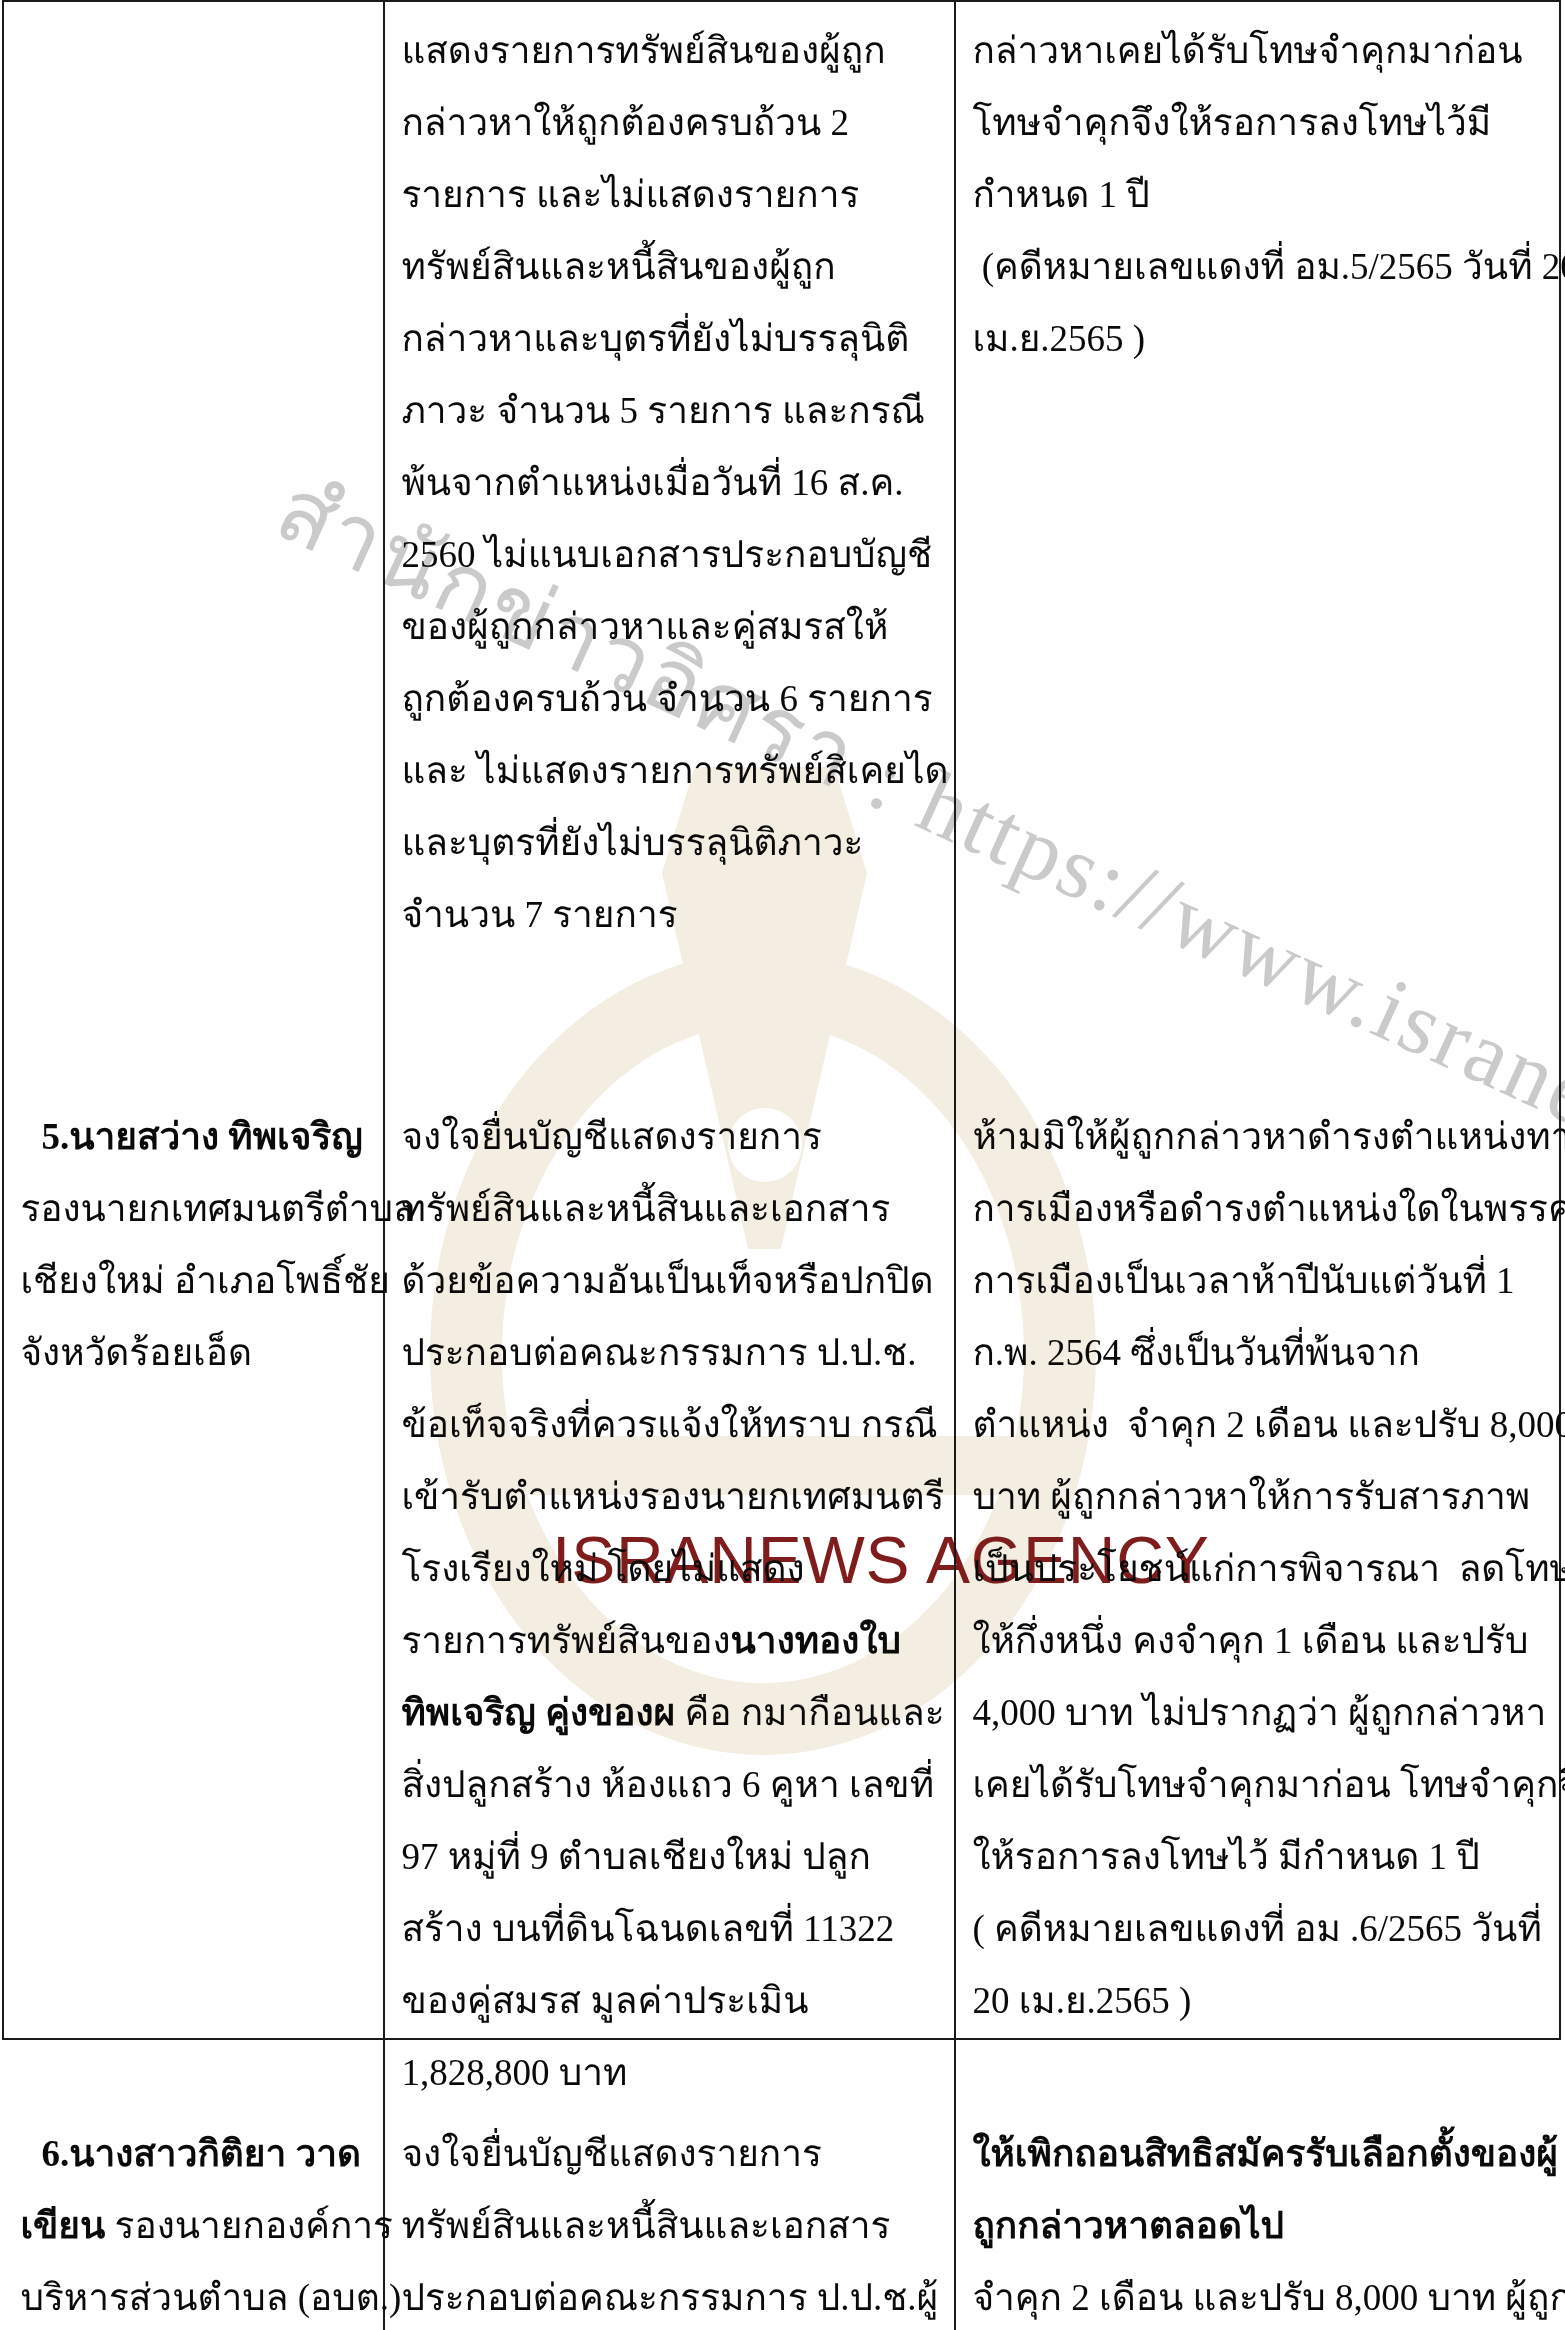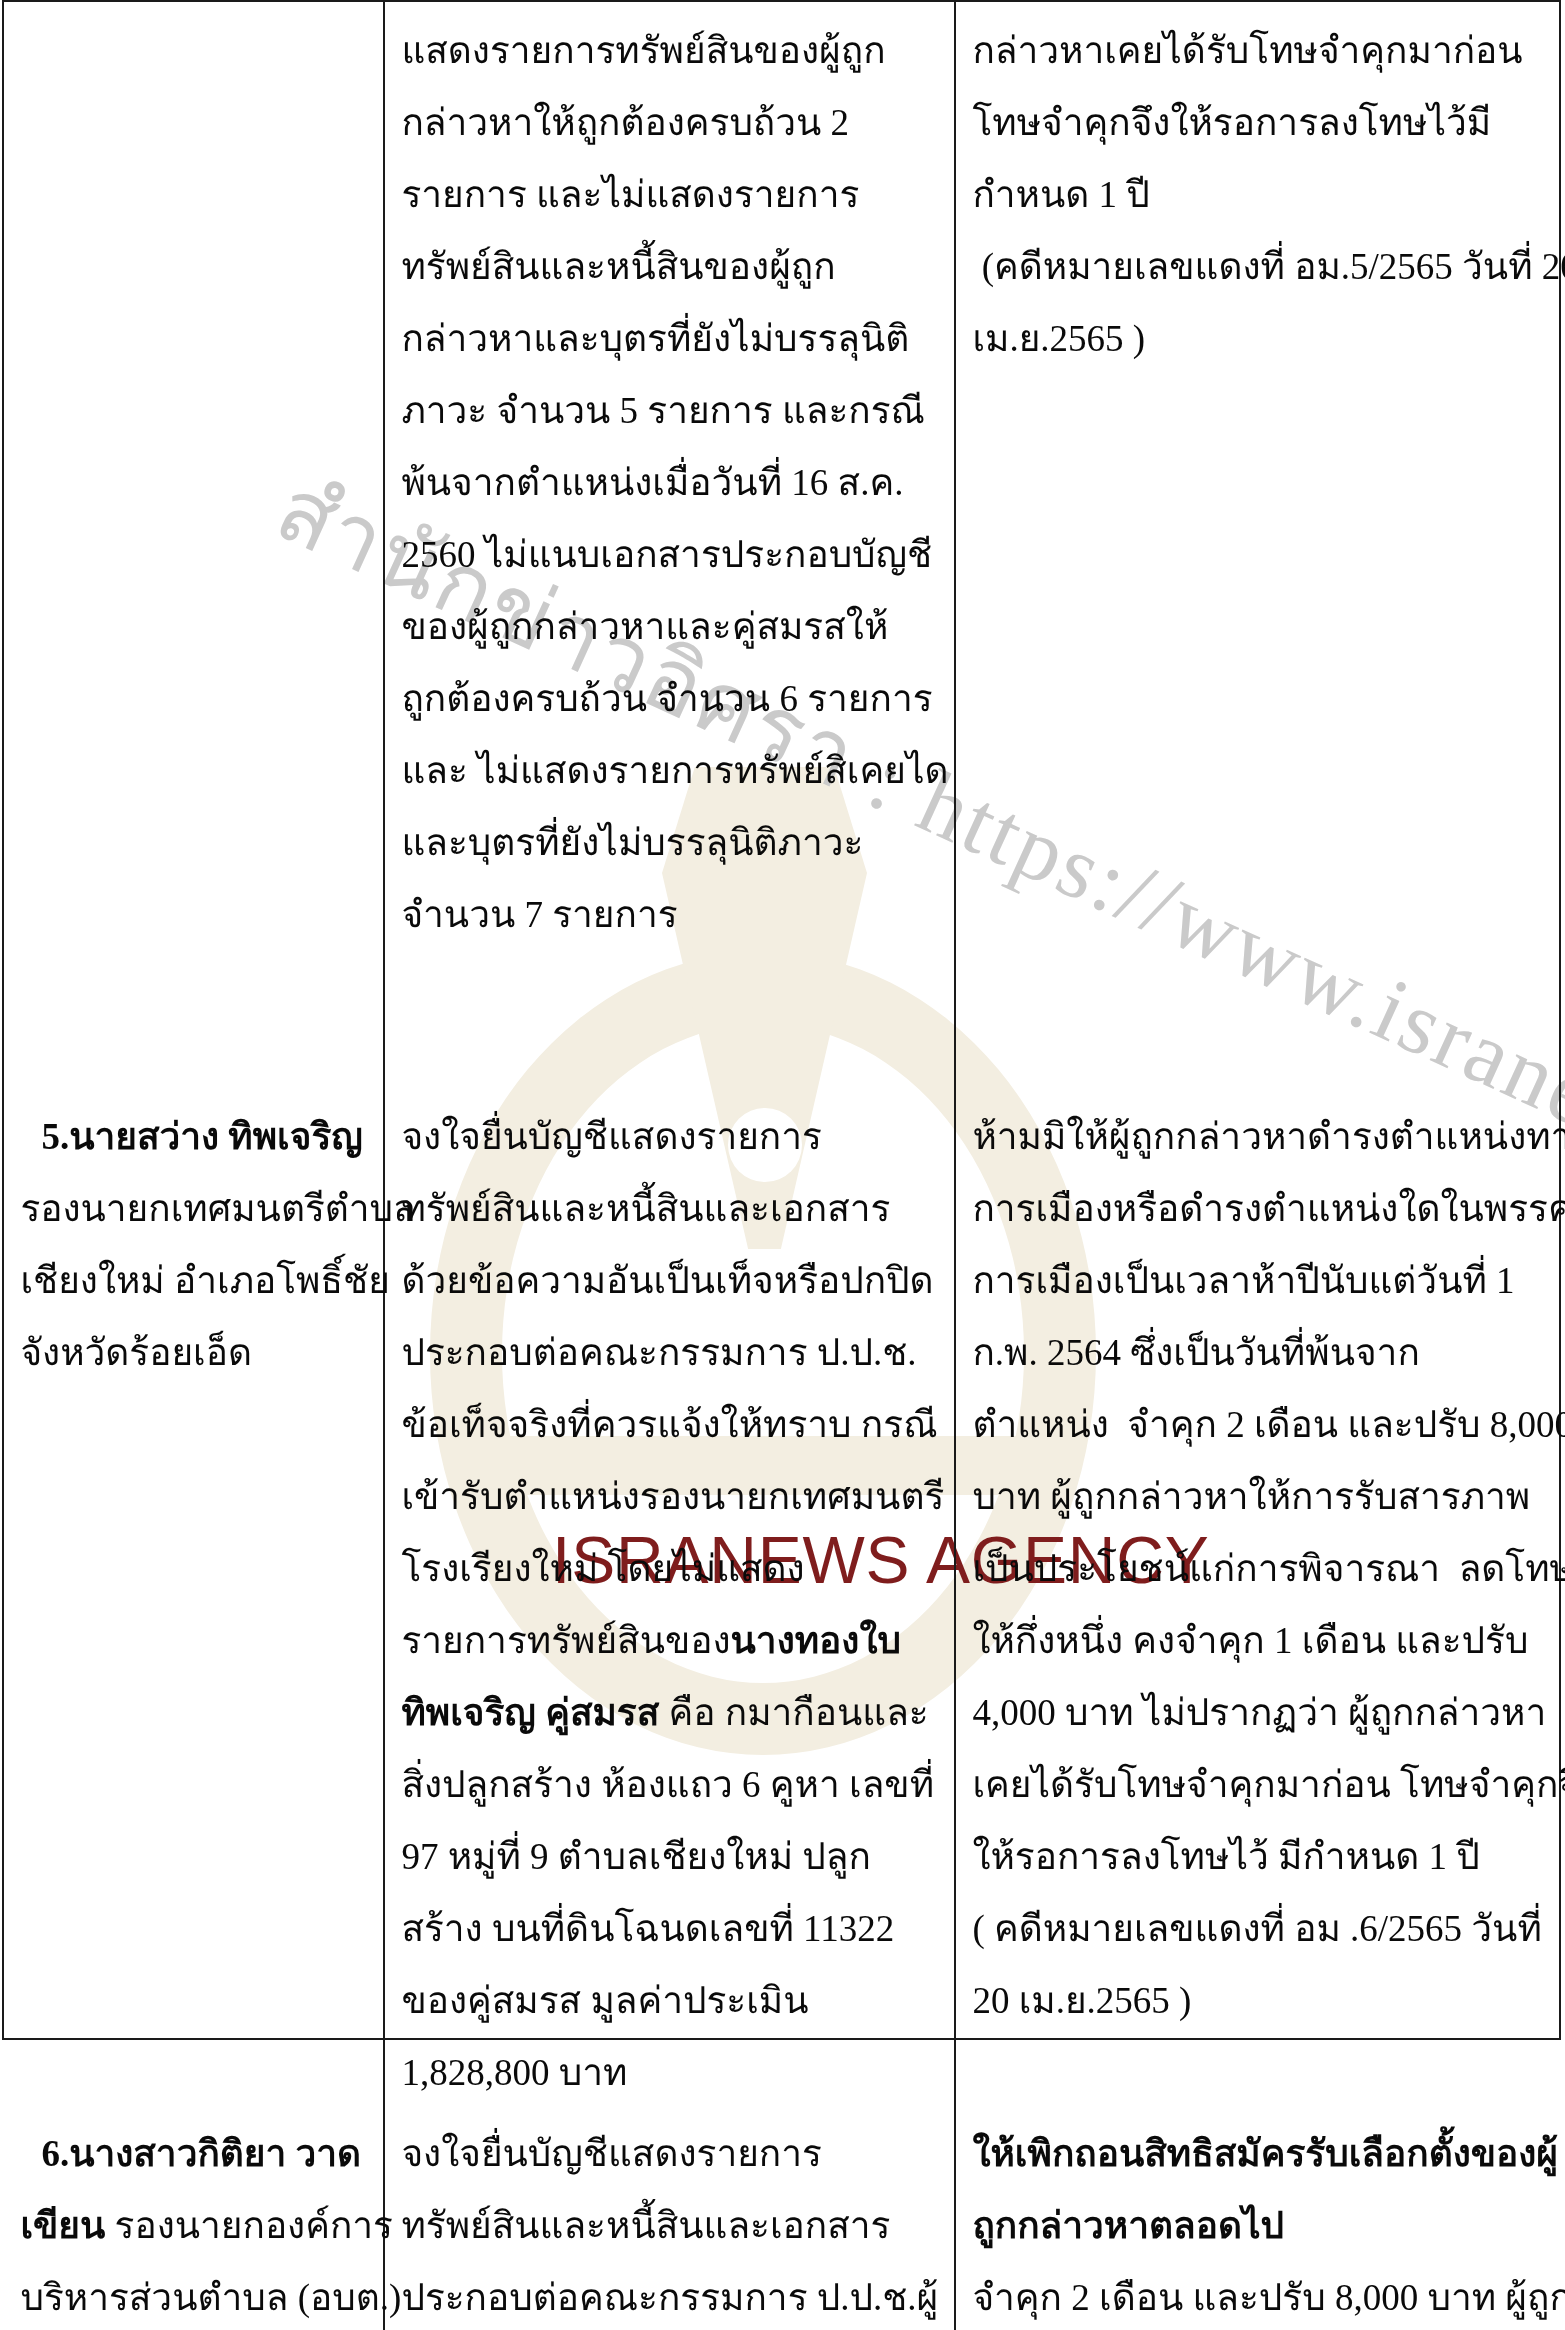--- a/index.html
+++ b/index.html
@@ -94,21 +94,21 @@
 
   <div class="cell c-conduct r-mid">
     <div class="line">จงใจยื่นบัญชีแสดงรายการ</div>
     <div class="line">ทรัพย์สินและหนี้สินและเอกสาร</div>
     <div class="line">ด้วยข้อความอันเป็นเท็จหรือปกปิด</div>
     <div class="line">ประกอบต่อคณะกรรมการ ป.ป.ช.</div>
     <div class="line">ข้อเท็จจริงที่ควรแจ้งให้ทราบ กรณี</div>
     <div class="line">เข้ารับตำแหน่งรองนายกเทศมนตรี</div>
     <div class="line">โรงเรียงใหม่ โดยไม่แสดง</div>
     <div class="line"><span>รายการทรัพย์สินของ</span><span class="b">นางทองใบ</span></div>
-    <div class="line"><span class="b">ทิพเจริญ คู่สมรส </span><span>คือ กมากือนและ</span></div>
+    <div class="line"><span class="b">ทิพเจริญ คู่งของผ </span><span>คือ กมากือนและ</span></div>
     <div class="line">สิ่งปลูกสร้าง ห้องแถว 6 คูหา เลขที่</div>
     <div class="line">97 หมู่ที่ 9 ตำบลเชียงใหม่ ปลูก</div>
     <div class="line">สร้าง บนที่ดินโฉนดเลขที่ 11322</div>
     <div class="line">ของคู่สมรส มูลค่าประเมิน</div>
     <div class="line">1,828,800 บาท</div>
   </div>
 
   <div class="cell r-mid">
     <div class="line">ห้ามมิให้ผู้ถูกกล่าวหาดำรงตำแหน่งทาง</div>
     <div class="line">การเมืองหรือดำรงตำแหน่งใดในพรรค</div>

